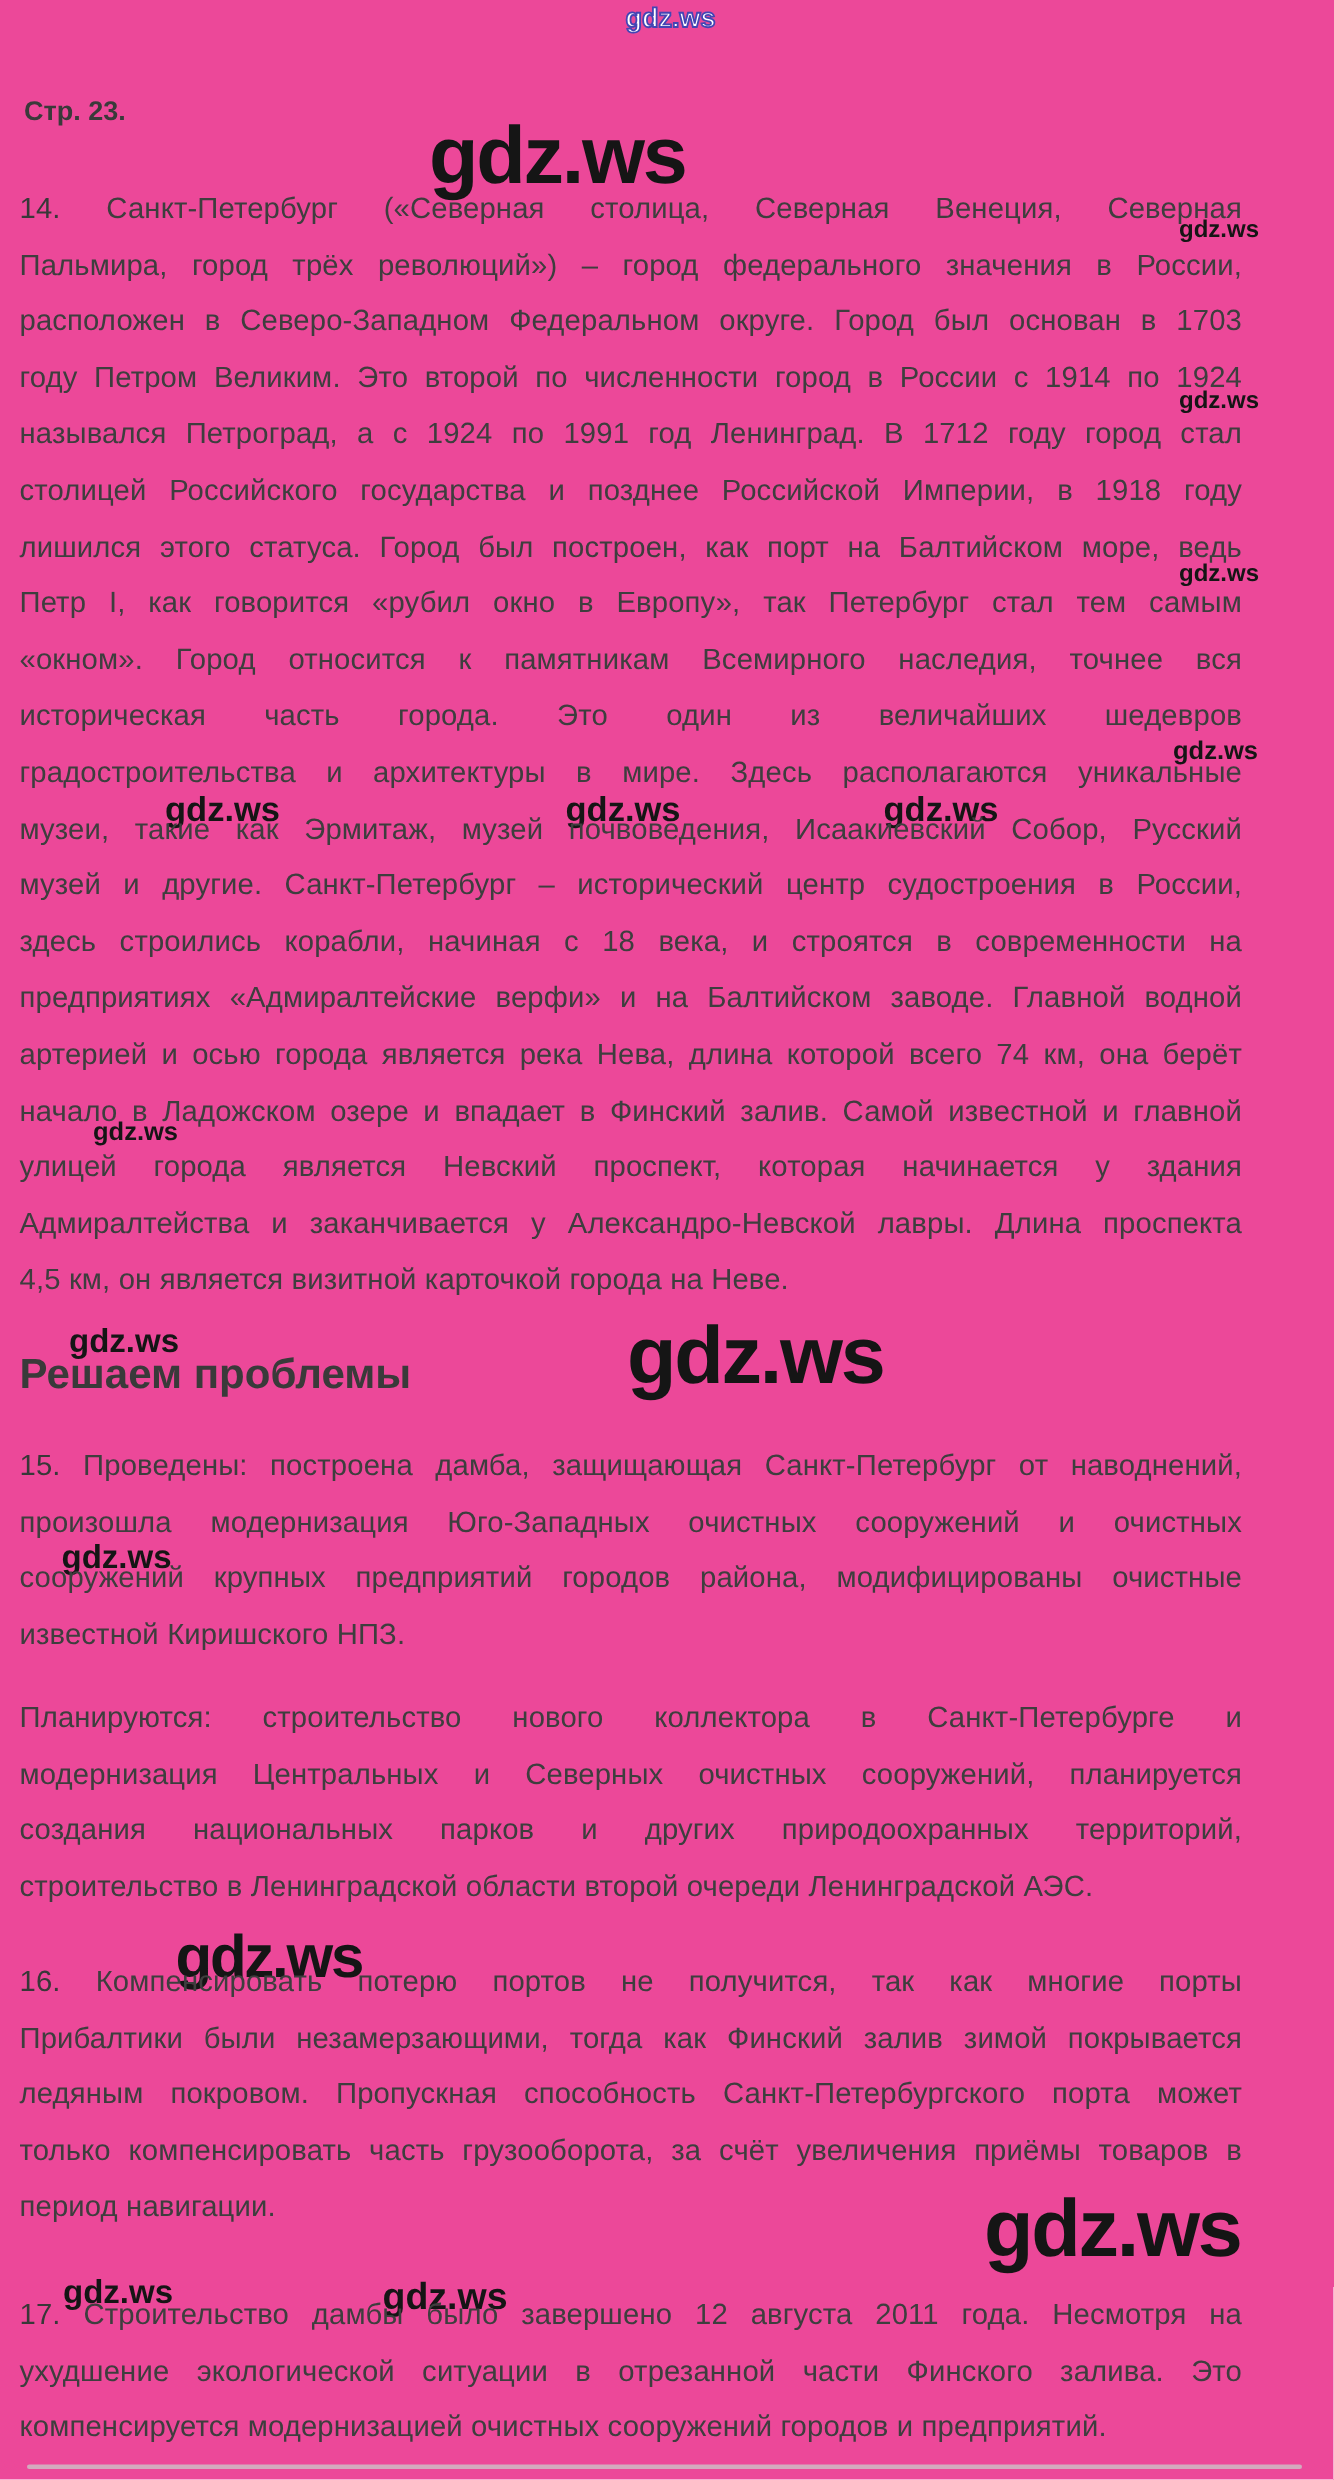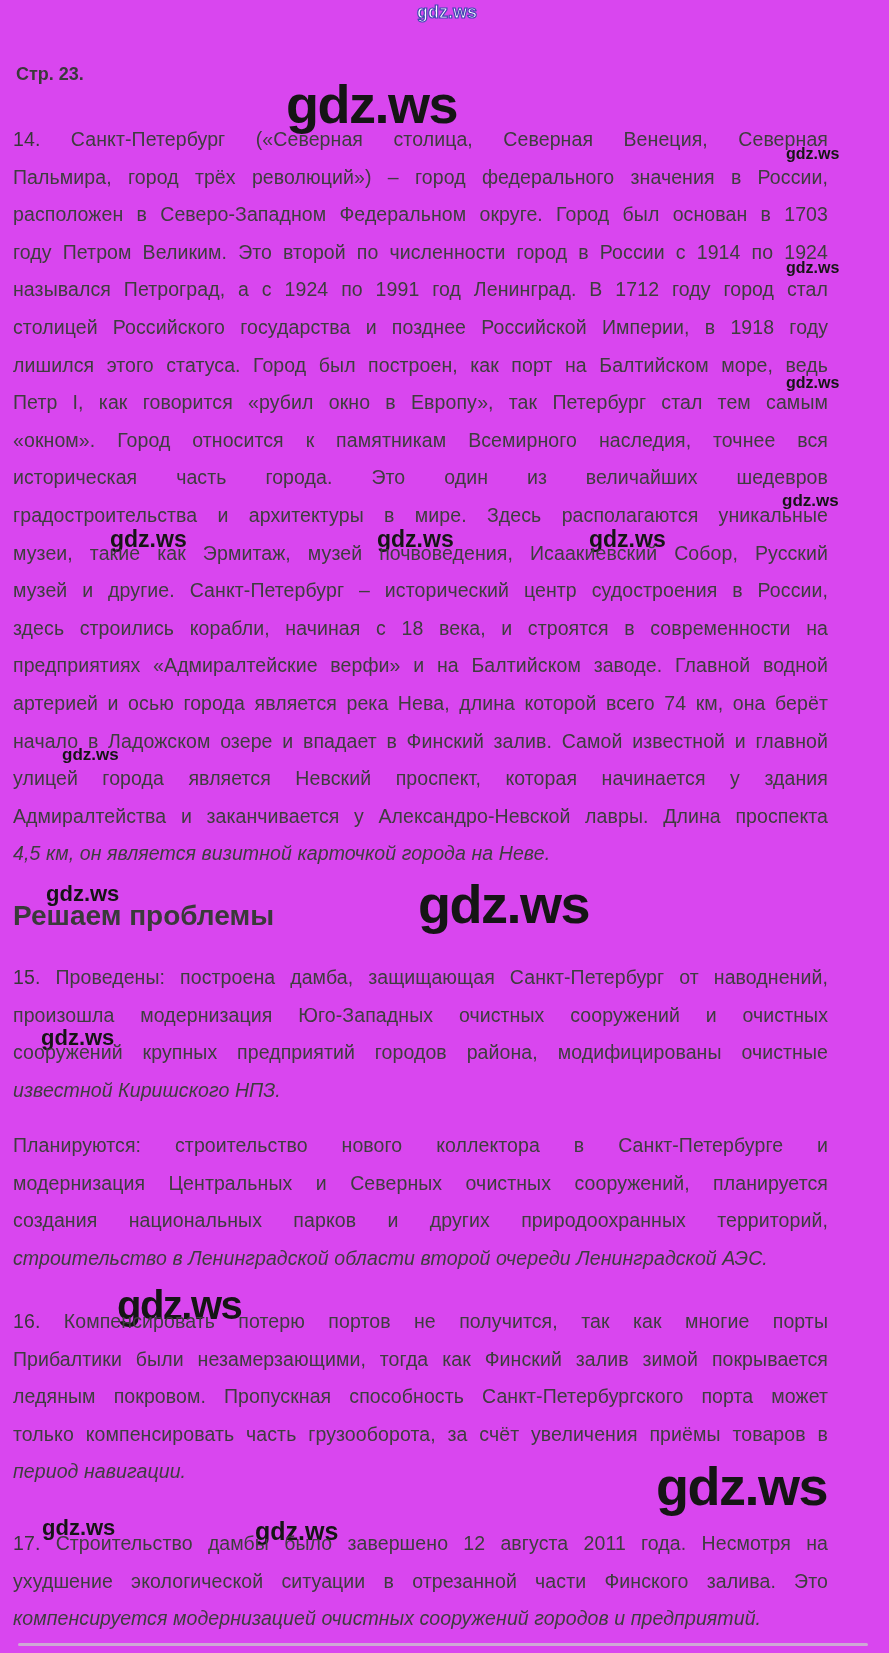--- a/index.html
+++ b/index.html
@@ -1,28 +1,28 @@
 <!DOCTYPE html>
 <html lang="ru"><head>
 <meta charset="utf-8">
 <style>
   html,body{margin:0;padding:0;background:#ffffff;}
   body{
     width:889px;height:1653px;position:relative;overflow:hidden;
     font-family:"Liberation Sans","DejaVu Sans",sans-serif;
   }
-  .page{position:absolute;inset:0;background:#d946ef;}
+  .page{position:absolute;inset:0;background:#ec4899;}
   .watermark-layer,.content-layer{position:absolute;inset:0;}
   .para{
     position:absolute;left:13px;width:815px;
     font-size:19.5px;line-height:37.6px;color:#3e3e3e;
     letter-spacing:0.1px;
   }
   .line{text-align:justify;text-align-last:justify;}
-  .line.last{text-align-last:left;font-style:italic;}
+  .line.last{text-align-last:left;}
   .num{font-weight:400;color:#383838;}
   .block-label{
     position:absolute;left:16px;font-size:18px;font-weight:700;
     color:#3a3a3a;line-height:1.15;
   }
   .block-heading{
     position:absolute;left:13px;font-size:28px;font-weight:700;
     color:#3a3a3a;line-height:1.15;
   }
   .wm{

